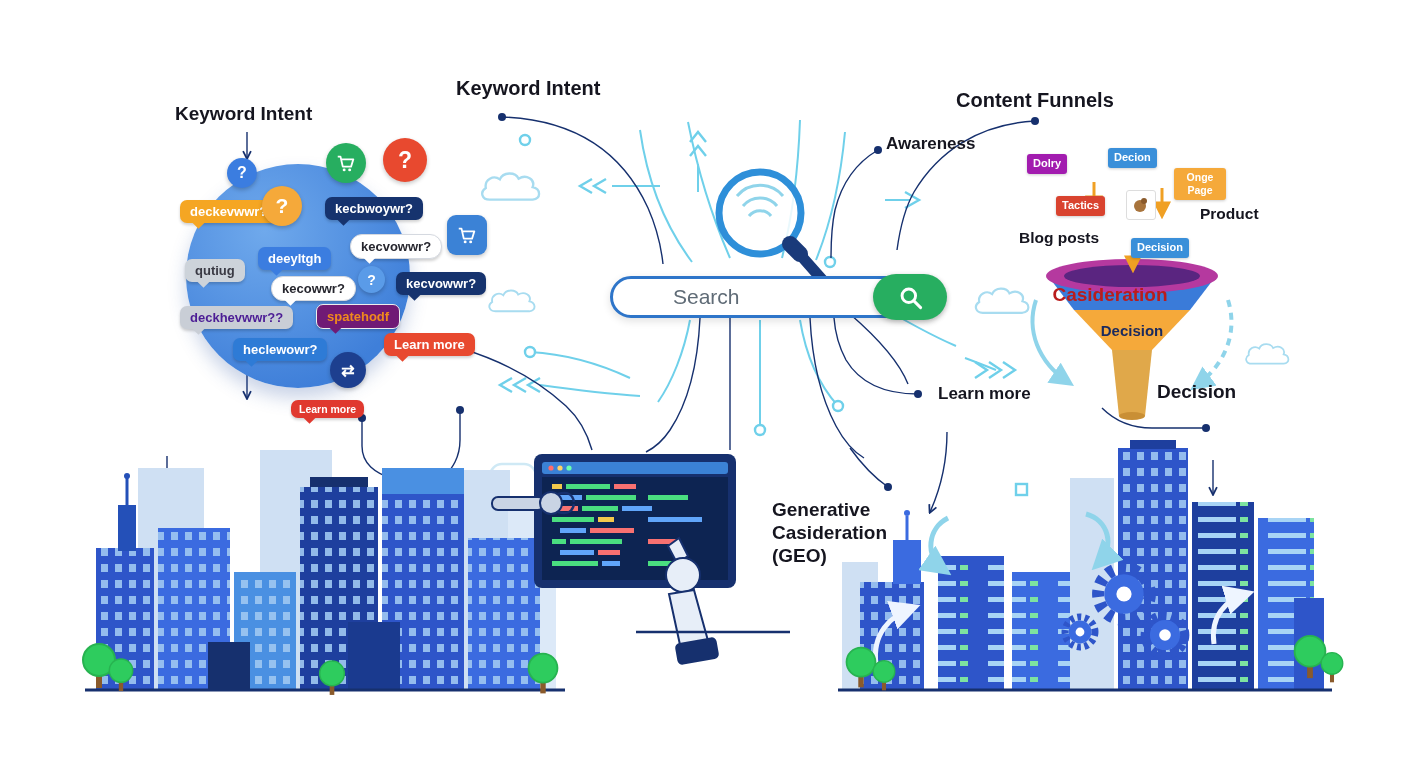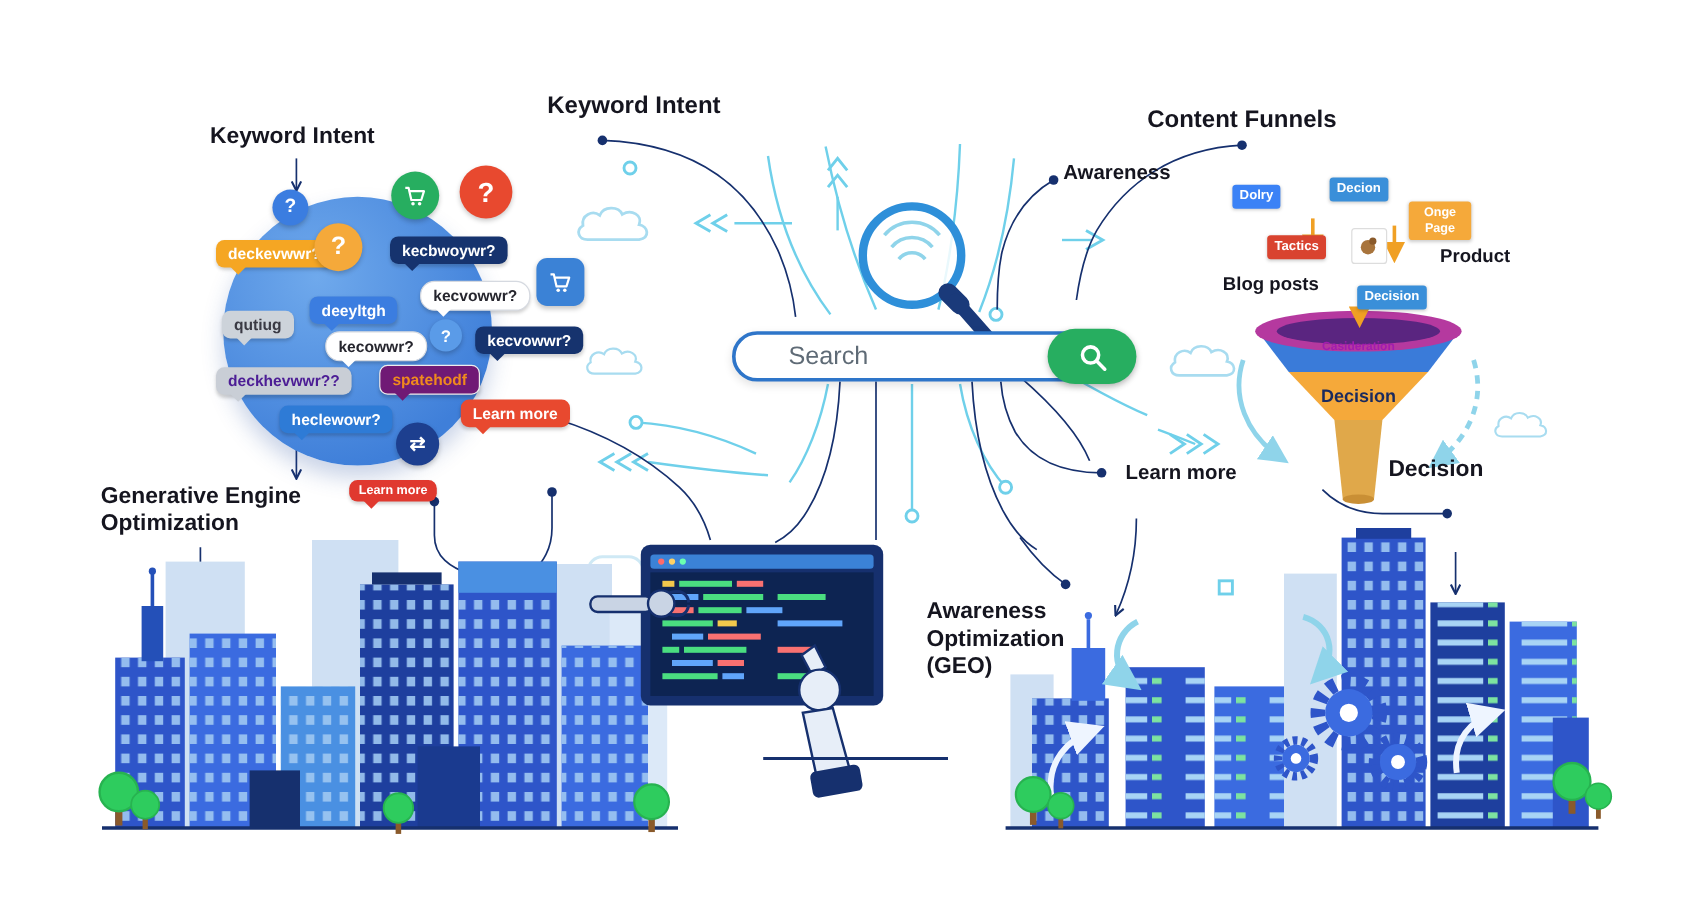--- a/index.html
+++ b/index.html
@@ -27,30 +27,30 @@
   .bb-red{background:#e8492f;color:#fff}
   .bb-red-sm{background:#e0392f;color:#fff;font-size:10.5px;padding:3px 8px}
   .bb-orangetext{background:#701a75;color:#f08a1d;border:1.5px solid #eee}
 
   .badge{position:absolute;display:flex;align-items:center;justify-content:center;border-radius:50%;
     color:#fff;font-weight:bold;z-index:3;box-shadow:0 2px 4px rgba(0,0,0,.22)}
 
   .searchbar{position:absolute;left:610px;top:276px;width:334px;height:42px;background:#fff;
     border:3px solid #2e75c9;border-radius:24px;display:flex;align-items:center;z-index:5;
     box-shadow:0 3px 8px rgba(0,0,0,.12)}
-  .searchbar input{border:none;outline:none;flex:1;font-size:21px;color:#5f6b76;padding-left:44px;
+  .searchbar input{border:none;outline:none;flex:1;font-size:21px;color:#5f6b76;padding-left:60px;
     background:transparent;font-family:inherit}
   .searchbar input::placeholder{color:#5f6b76;opacity:1}
   .search-btn{position:absolute;right:-6px;top:-5px;width:74px;height:46px;background:#27ae60;
     border:none;border-radius:26px;display:flex;align-items:center;justify-content:center;
     cursor:pointer;box-shadow:0 2px 5px rgba(0,0,0,.25)}
 
   .tag{position:absolute;font-size:11px;font-weight:bold;color:#fff;padding:3px 6px;border-radius:3px;
     text-align:center;line-height:1.25;z-index:3;box-shadow:0 1px 3px rgba(0,0,0,.2)}
-  .tag-g{background:#3b82f6}.tag-b{background:#3a8fd9}.tag-o{background:#f5a93a}.tag-r{background:#d9432f}
+  .tag-g{background:#a21caf}.tag-b{background:#3a8fd9}.tag-o{background:#f5a93a}.tag-r{background:#d9432f}
   .thumb{position:absolute;width:30px;height:30px;background:#fff;border:1.5px solid #ddd;border-radius:3px;
     z-index:3;display:flex;align-items:center;justify-content:center}
 
   .stage{position:absolute;font-weight:bold;text-align:center;z-index:3}
 </style>
 </head>
 <body>
 
 <div class="canvas">
 
@@ -310,22 +310,21 @@
   </svg>
 
   <div class="lbl" style="left:175px;top:102px;font-size:19px">Keyword Intent</div>
   <div class="lbl" style="left:456px;top:76px;font-size:20px">Keyword Intent</div>
   <div class="lbl" style="left:956px;top:88px;font-size:20px">Content Funnels</div>
   <div class="lbl" style="left:886px;top:134px;font-size:17px">Awareness</div>
   <div class="lbl" style="left:1019px;top:229px;font-size:15.5px">Blog posts</div>
   <div class="lbl" style="left:1200px;top:205px;font-size:15.5px">Product</div>
   <div class="lbl" style="left:938px;top:384px;font-size:17px">Learn more</div>
   <div class="lbl" style="left:1157px;top:380px;font-size:19px">Decision</div>
-  <div class="lbl" style="left:84px;top:402px;font-size:19px;width:185px">Generative Engine Optimization</div>
-  <div class="lbl" style="left:772px;top:498px;font-size:19px;width:132px">Awareness Optimization (GEO)</div>
+  <div class="lbl" style="left:772px;top:498px;font-size:19px;width:132px">Generative Casideration (GEO)</div>
 
   <div class="cluster-bg"></div>
 
   <div class="bubble bb-orange" style="left:180px;top:200px">deckevwwr?</div>
   <div class="bubble bb-navy" style="left:325px;top:197px">kecbwoywr?</div>
   <div class="bubble bb-white" style="left:350px;top:234px">kecvowwr?</div>
   <div class="bubble bb-blue" style="left:258px;top:247px">deeyltgh</div>
   <div class="bubble bb-gray" style="left:185px;top:259px">qutiug</div>
   <div class="bubble bb-white" style="left:271px;top:276px">kecowwr?</div>
   <div class="bubble bb-navy" style="left:396px;top:272px">kecvowwr?</div>
@@ -380,16 +379,16 @@
   <div class="tag tag-o" style="left:1174px;top:168px;width:52px;font-size:10.5px">Onge Page</div>
   <div class="tag tag-r" style="left:1056px;top:196px">Tactics</div>
   <div class="tag tag-b" style="left:1131px;top:238px">Decision</div>
   <div class="thumb" style="left:1126px;top:190px">
     <svg viewBox="0 0 20 20" width="20" height="20">
       <circle cx="9" cy="11" r="6" fill="#a8743c"></circle>
         <circle cx="13" cy="6" r="3" fill="#8a5a2b"></circle>
     </svg>
   </div>
 
-  <div class="stage" style="left:1068px;top:284px;width:128px;font-size:10px;color:#a21caf">Casideration</div>
+  <div class="stage" style="left:1046px;top:284px;width:128px;font-size:19px;color:#b91c1c">Casideration</div>
   <div class="stage" style="left:1082px;top:322px;width:100px;font-size:15px;color:#1a2a5e">Decision</div>
 
 </div>
 
 </body></html>

